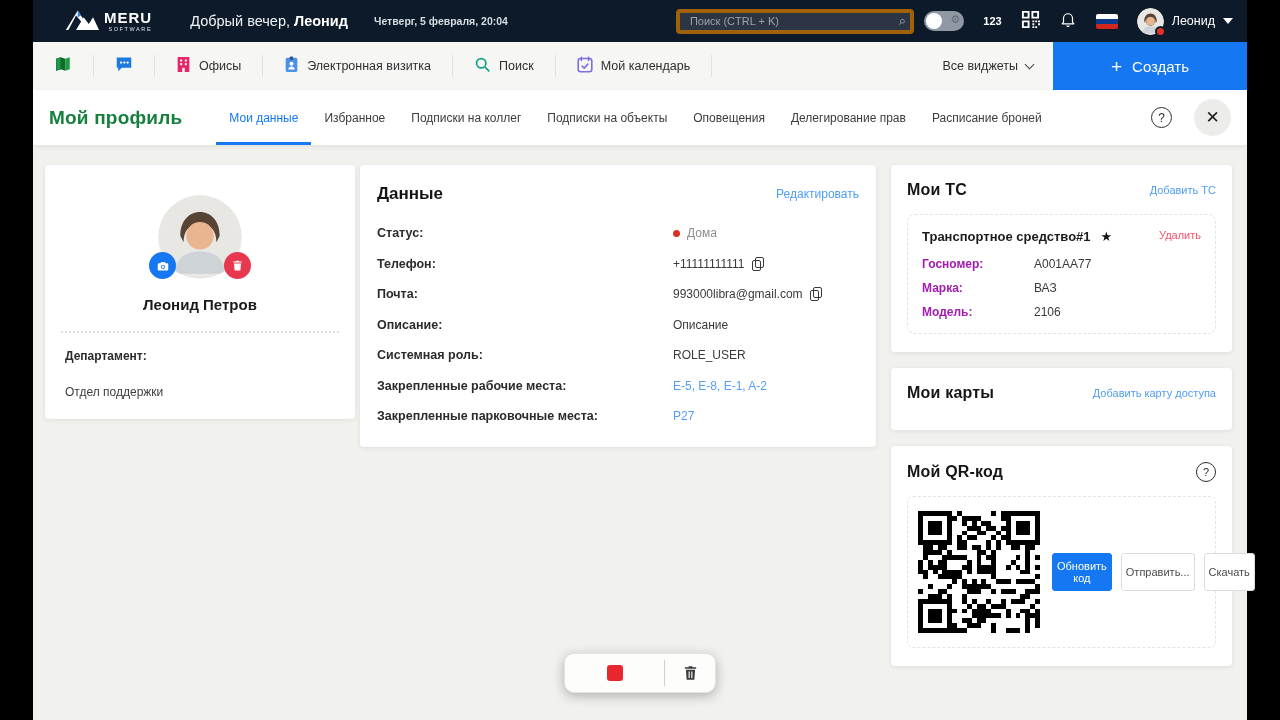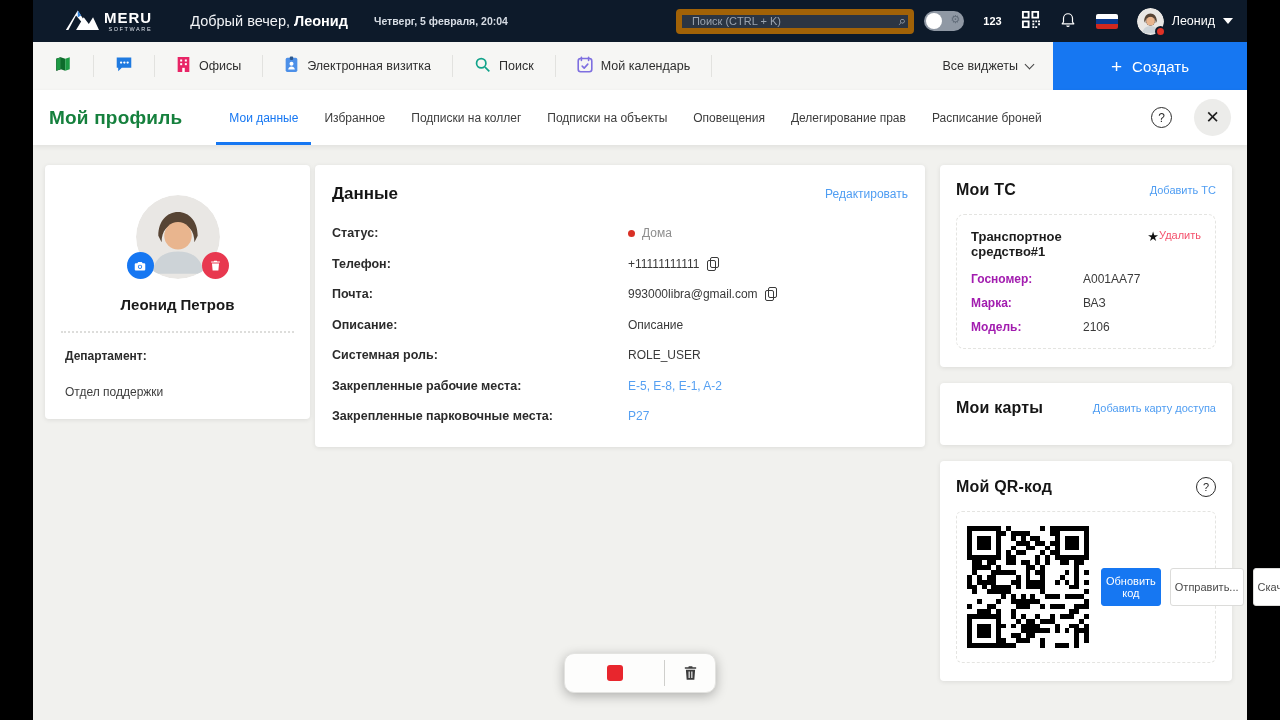--- a/index.html
+++ b/index.html
@@ -9,21 +9,21 @@
   
   .topbar { height:42px; background:#0d1a2a; display:flex; align-items:center; padding:0 14px; color:#fff; }
   .logo { display:flex; align-items:center; gap:5px; margin-left:18px; }
   .logo-text { display:flex; flex-direction:column; line-height:1; }
   .logo-title { font-size:15px; font-weight:bold; letter-spacing:1px; }
   .logo-sub { font-size:5.5px; letter-spacing:1.6px; text-align:right; margin-top:2px; color:#dfe5ec; }
   .greeting { margin-left:38px; font-size:14.5px; color:#f2f4f7; }
   .greeting b { font-weight:bold; color:#fff; }
   .datetime { margin-left:26px; font-size:10.5px; font-weight:bold; color:#d6dce4; }
   .search-wrap { position:relative; margin-left:168px; }
-  .search-input { width:238px; height:25px; background:#2b3543; border:6px solid #a16207; border-radius:4px; color:#aab2bd; font-size:11px; padding:0 28px 0 10px; outline:none; }
+  .search-input { width:238px; height:25px; background:#2b3543; border:4px solid #a16207; border-radius:4px; color:#aab2bd; font-size:11px; padding:0 28px 0 10px; outline:none; }
   .search-input::placeholder { color:#9aa3af; }
   .search-glyph { position:absolute; right:8px; top:4px; font-size:13px; color:#aab2bd; }
   .top-right { margin-left:auto; display:flex; align-items:center; gap:19px; }
   .toggle { width:40px; height:20px; background:#8f98a4; border-radius:10px; position:relative; }
   .toggle-knob { position:absolute; left:2px; top:2px; width:16px; height:16px; border-radius:50%; background:#fff; }
   .toggle-gear { position:absolute; right:4px; top:2px; font-size:11px; color:#626d7a; }
   .counter { font-size:11px; font-weight:bold; color:#fff;text-align:right; }
   .flag { width:22px; height:15px; border-radius:2px; overflow:hidden; display:flex; flex-direction:column; }
   .flag i { flex:1; display:block; }
   .user-chip { display:flex; align-items:center; gap:8px; }
@@ -51,21 +51,21 @@
   .tab { display:flex; align-items:center; padding:0 13px; font-size:12px; color:#3c3c3c; cursor:pointer; border-bottom:3px solid transparent; border-top:3px solid transparent; }
   .tab.active { color:#1677f2; border-bottom-color:#1677f2; }
   .head-right { margin-left:auto; display:flex; align-items:center; gap:22px; }
   .help-circle { width:21px; height:21px; border:1.6px solid #2c2c2c; border-radius:50%; display:flex; align-items:center; justify-content:center; font-size:12px; color:#2c2c2c; cursor:pointer; }
   .close-btn { width:37px; height:37px; border-radius:50%; background:#ececea; display:flex; align-items:center; justify-content:center; font-size:17px; color:#1d1d1d; cursor:pointer; }
 
   
   .content { padding:20px 15px 0 12px; display:flex; align-items:flex-start; }
   .card { background:#fff; border-radius:4px; box-shadow:0 1px 5px rgba(0,0,0,0.09); }
 
-  .profile-card { width:265px; padding:22px 18px 18px; text-align:center; }
+  .profile-card { width:310px; padding:22px 18px 18px; text-align:center; }
   .avatar-wrap { position:relative; width:84px; height:84px; margin:8px auto 0; }
   .avatar-wrap > svg { width:84px; height:84px; border-radius:50%; }
   .ava-btn { position:absolute; width:27px; height:27px; border-radius:50%; display:flex; align-items:center; justify-content:center; bottom:0; cursor:pointer; }
   .ava-btn.cam { left:-9px; background:#1677f2; }
   .ava-btn.del { right:-9px; background:#e8384f; }
   .profile-name { font-size:15px; font-weight:bold; color:#1a1a1a; margin-top:17px; }
   .dotted-div { border-top:2px dotted #dddddb; margin:18px -2px 14px; }
   .dept-row { display:flex; text-align:left; font-size:12px; gap:22px; padding:2px 2px;flex-direction:column; }
   .dept-label { font-weight:bold; color:#2b2b2b; }
   .dept-value { color:#3d3d3d; }
@@ -80,21 +80,21 @@
   .dlabel { width:296px; font-size:12.5px; font-weight:bold; color:#2b2b2b; }
   .dvalue { font-size:12px; color:#3a3a3a; display:flex; align-items:center; gap:7px; }
   .dvalue.muted { color:#8d8d8d; }
   .dvalue.link { color:#56a0f2; cursor:pointer; }
   .status-dot { width:7px; height:7px; border-radius:50%; background:#d93025; display:inline-block; }
   .copy-icon { width:12px; height:14px; position:relative; cursor:pointer; }
   .copy-icon i { position:absolute; border:1.3px solid #3a3a3a; border-radius:2px; width:9px; height:11px; display:block; }
   .copy-icon i.b { left:0; top:3px; background:#fff; }
   .copy-icon i.f { left:3px; top:0; }
 
-  .rightcol { width:292px; margin-left:15px; display:flex; flex-direction:column; gap:16px; }
+  .rightcol { width:341px; margin-left:15px; display:flex; flex-direction:column; gap:16px; }
   .rc-card { padding:16px 16px 18px; }
   .rc-head { display:flex; align-items:center; }
   .rc-title { font-size:16px; font-weight:bold; color:#151515; letter-spacing:.2px; }
   .rc-link { margin-left:auto; font-size:11px; color:#4f9df2; cursor:pointer; }
   .vehicle-box { margin-top:15px; border:1px dashed #e4e4e1; border-radius:8px; padding:14px 14px 12px; }
   .veh-head { display:flex; align-items:flex-start; margin-bottom:13px; }
   .veh-name { font-size:13px; font-weight:bold; color:#1c1c1c; }
   .veh-star { font-size:13px; color:#111; margin-left:10px; }
   .veh-del { margin-left:auto; font-size:11px; color:#f4516c; cursor:pointer; }
   .veh-row { display:flex; margin-bottom:10px; font-size:12px; }

